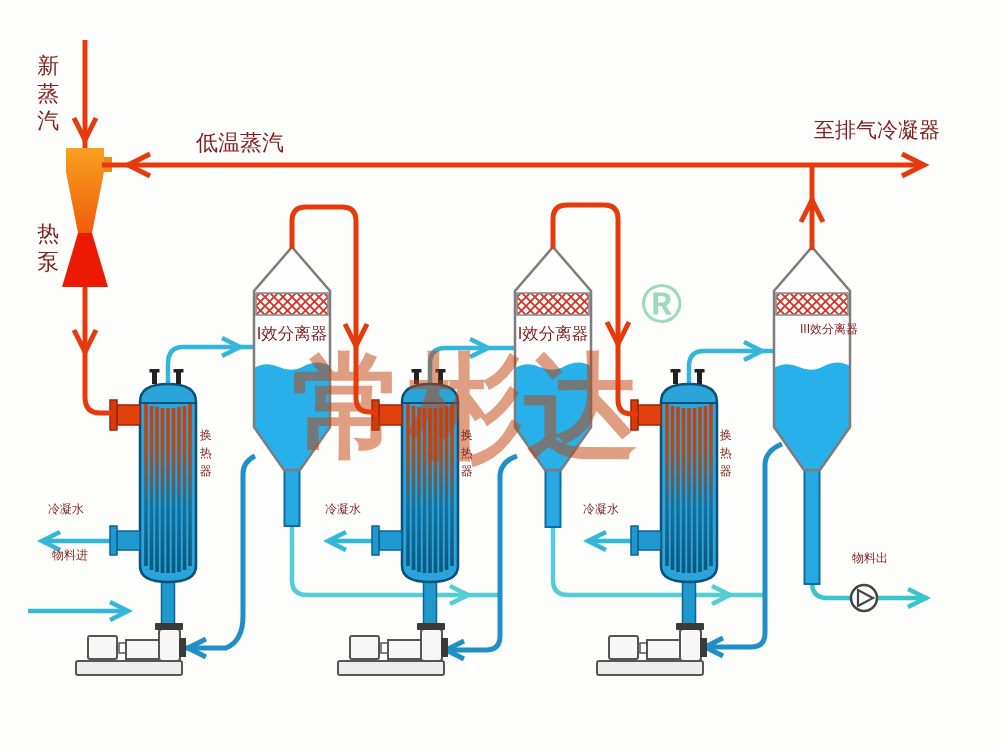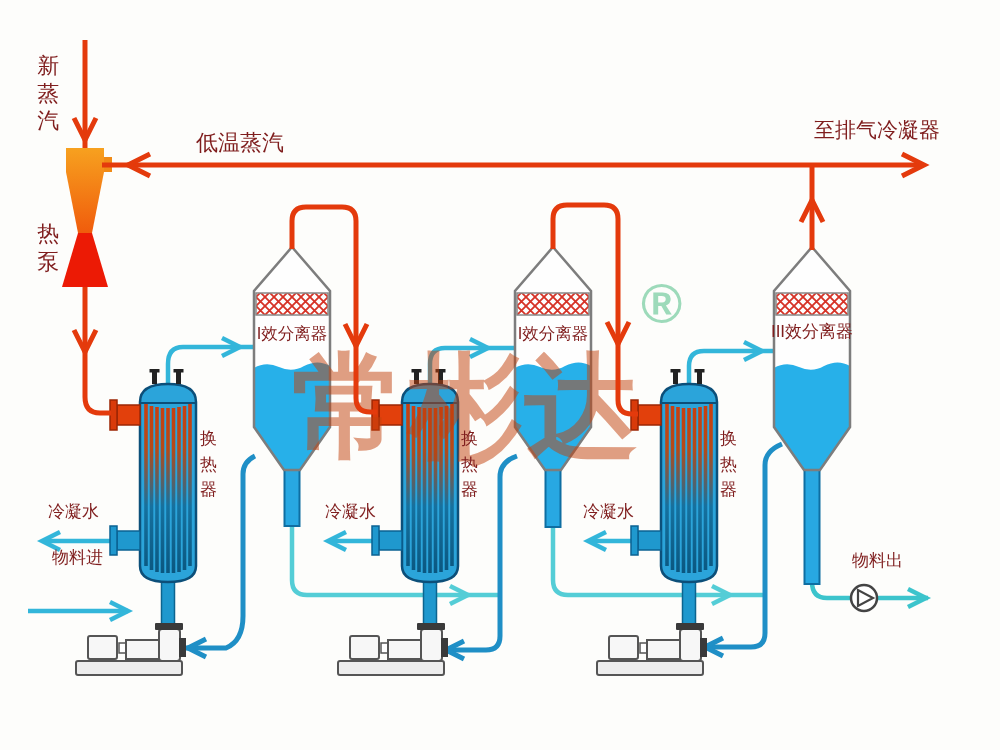--- a/index.html
+++ b/index.html
@@ -19,22 +19,22 @@
   }
   #red-layer{z-index:3;}
   .label{
     position:absolute;color:#7f1d1d;font-weight:normal;z-index:5;line-height:1.2;white-space:nowrap;
   }
   .vlabel{
     width:1.12em;word-break:break-all;white-space:normal;line-height:1.25;text-align:center;
   }
   .vlabel-sp{line-height:1.5;}
   .sep-label{width:92px;text-align:center;}
-  .f22{font-size:22px;} .f21{font-size:21px;} .f20{font-size:17px;}
-  .f17{font-size:16.5px;} .f16{font-size:17px;}
+  .f22{font-size:22px;} .f21{font-size:21px;} .f20{font-size:12px;}
+  .f17{font-size:16.5px;} .f16{font-size:12px;text-align:right;}
 </style>
 </head>
 <body>
 
 <div class="canvas">
 
   <svg id="equip-layer" class="layer" viewBox="0 0 1000 750" xmlns="http://www.w3.org/2000/svg" xmlns:xlink="http://www.w3.org/1999/xlink">
     <defs>
       <pattern id="mesh" width="9" height="9" patternUnits="userSpaceOnUse">
         <rect width="9" height="9" fill="#fefefe"></rect>

